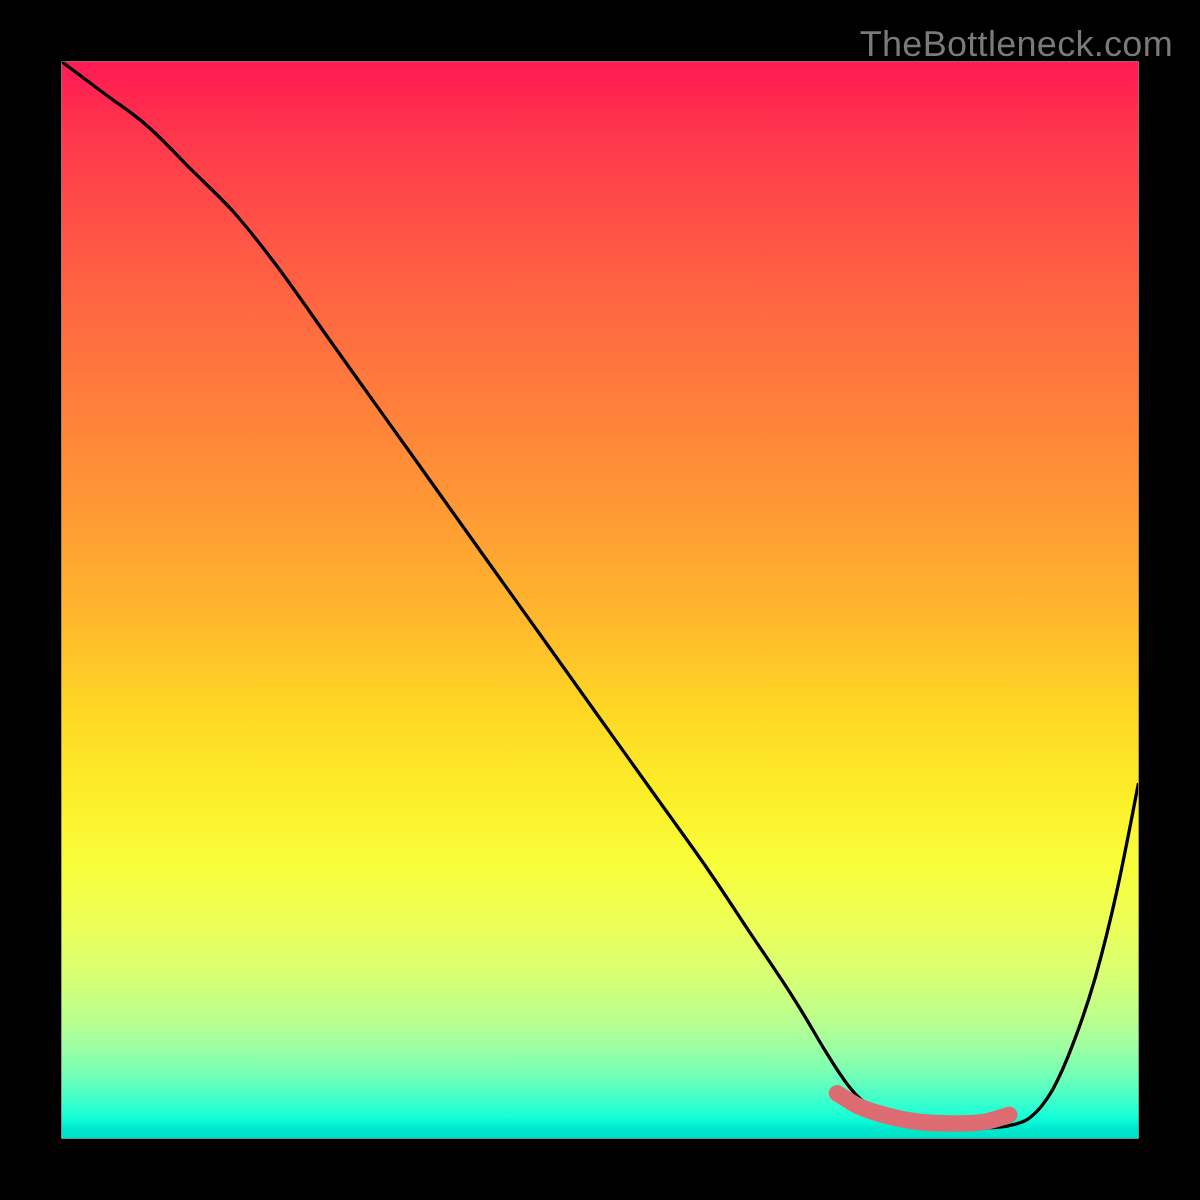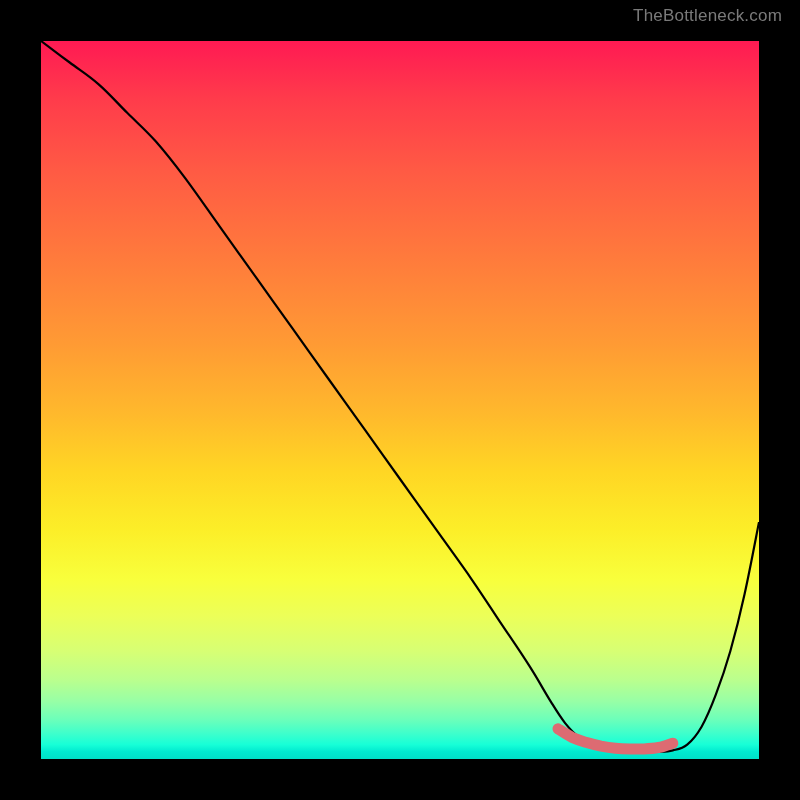--- a/index.html
+++ b/index.html
@@ -10,24 +10,24 @@
     background: #000;
     overflow: hidden;
   }
   .stage {
     position: relative;
     width: 800px;
     height: 800px;
   }
   .watermark {
     position: absolute;
-    top: 6px;
+    top: 16px;
     right: 18px;
     font-family: Arial, Helvetica, sans-serif;
-    font-size: 17px;
+    font-size: 24px;
     color: #7a7a7a;
     font-weight: 500;
     letter-spacing: 0.2px;
     z-index: 10;
   }
   .plot {
     position: absolute;
     left: 41px;
     top: 41px;
     width: 718px;

